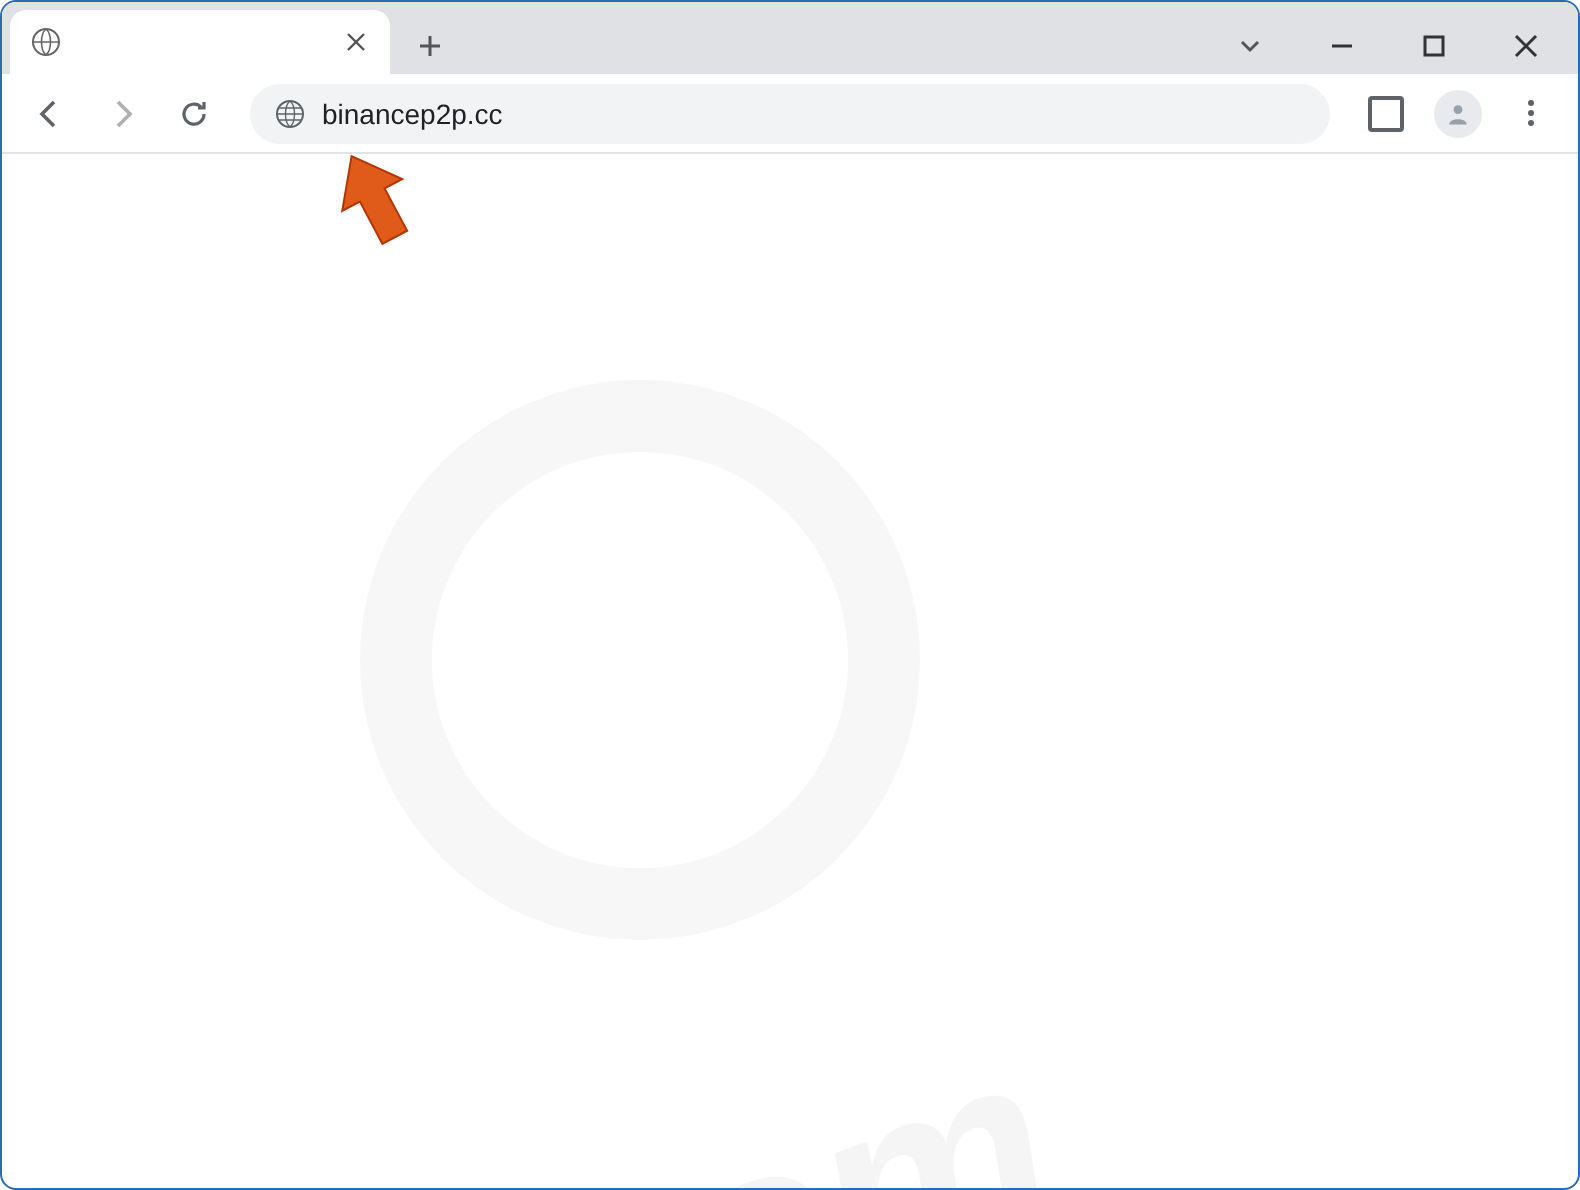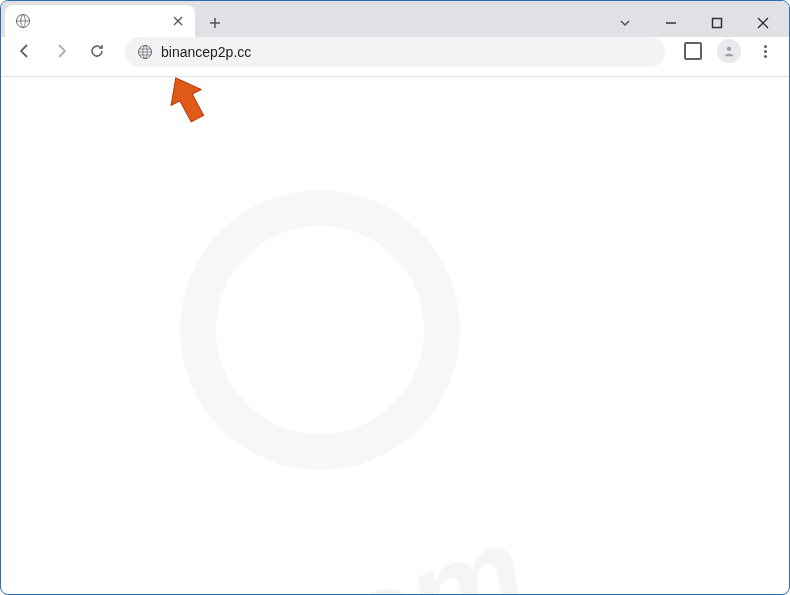--- a/index.html
+++ b/index.html
@@ -7,21 +7,21 @@
 .window-frame { width: 790px; height: 595px; border: 1px solid #2b6cb0; border-radius: 8px; background: #fff; position: relative; overflow: hidden; }
 .win-controls { position: absolute; top: 8px; right: 12px; display: flex; gap: 18px; align-items: center; }
 .win-control { width: 28px; height: 28px; display: flex; align-items: center; justify-content: center; cursor: pointer; }
 .win-control svg { width: 12px; height: 12px; }
 .tabbar { display: flex; align-items: flex-end; height: 36px; background: #dfe1e5; padding-left: 4px; }
 .tab { display: flex; align-items: center; background: #fff; height: 32px; padding: 0 10px; border-radius: 8px 8px 0 0; min-width: 190px; margin-top: 4px; position: relative; }
 .tab-favicon { width: 16px; height: 16px; margin-right: 8px; display: flex; align-items: center; justify-content: center; }
 .tab-title { font-size: 12px; color: #444; flex: 1; }
 .tab-close { width: 14px; height: 14px; display: flex; align-items: center; justify-content: center; color: #555; cursor: pointer; }
 .newtab { width: 28px; height: 28px; display: flex; align-items: center; justify-content: center; margin-left: 6px; cursor: pointer; color: #555; }
-.navbar { display: flex; align-items: flex-start; height: 40px; border-bottom: 1px solid #e3e3e3; padding: 0 10px; gap: 8px; background: #fff; }
+.navbar { display: flex; align-items: center; height: 40px; border-bottom: 1px solid #e3e3e3; padding: 0 10px; gap: 8px; background: #fff; }
 .nav-icon { width: 28px; height: 28px; display: flex; align-items: center; justify-content: center; color: #5f6368; cursor: pointer; border-radius: 50%; }
 .addrbar { flex: 1; display: flex; align-items: center; height: 30px; border-radius: 15px; background: #f1f3f4; padding: 0 12px; margin: 0 6px; }
 .addr-lock { width: 16px; height: 16px; margin-right: 8px; display: flex; align-items: center; justify-content: center; color: #5f6368; }
 .addr-text { font-size: 14px; color: #202124; }
 .ext-square { width: 18px; height: 18px; border: 2px solid #5f6368; border-radius: 2px; }
 .profile-icon { width: 24px; height: 24px; background: #e8eaed; border-radius: 50%; display: flex; align-items: center; justify-content: center; }
 .menu-dots { display: flex; flex-direction: column; gap: 2px; }
 .menu-dots span { width: 3px; height: 3px; background: #5f6368; border-radius: 50%; }
 .content { position: relative; height: calc(100% - 88px); padding: 20px; }
 .annotation-arrow { position: absolute; left: 162px; top: 70px; pointer-events: none; z-index: 100; }

